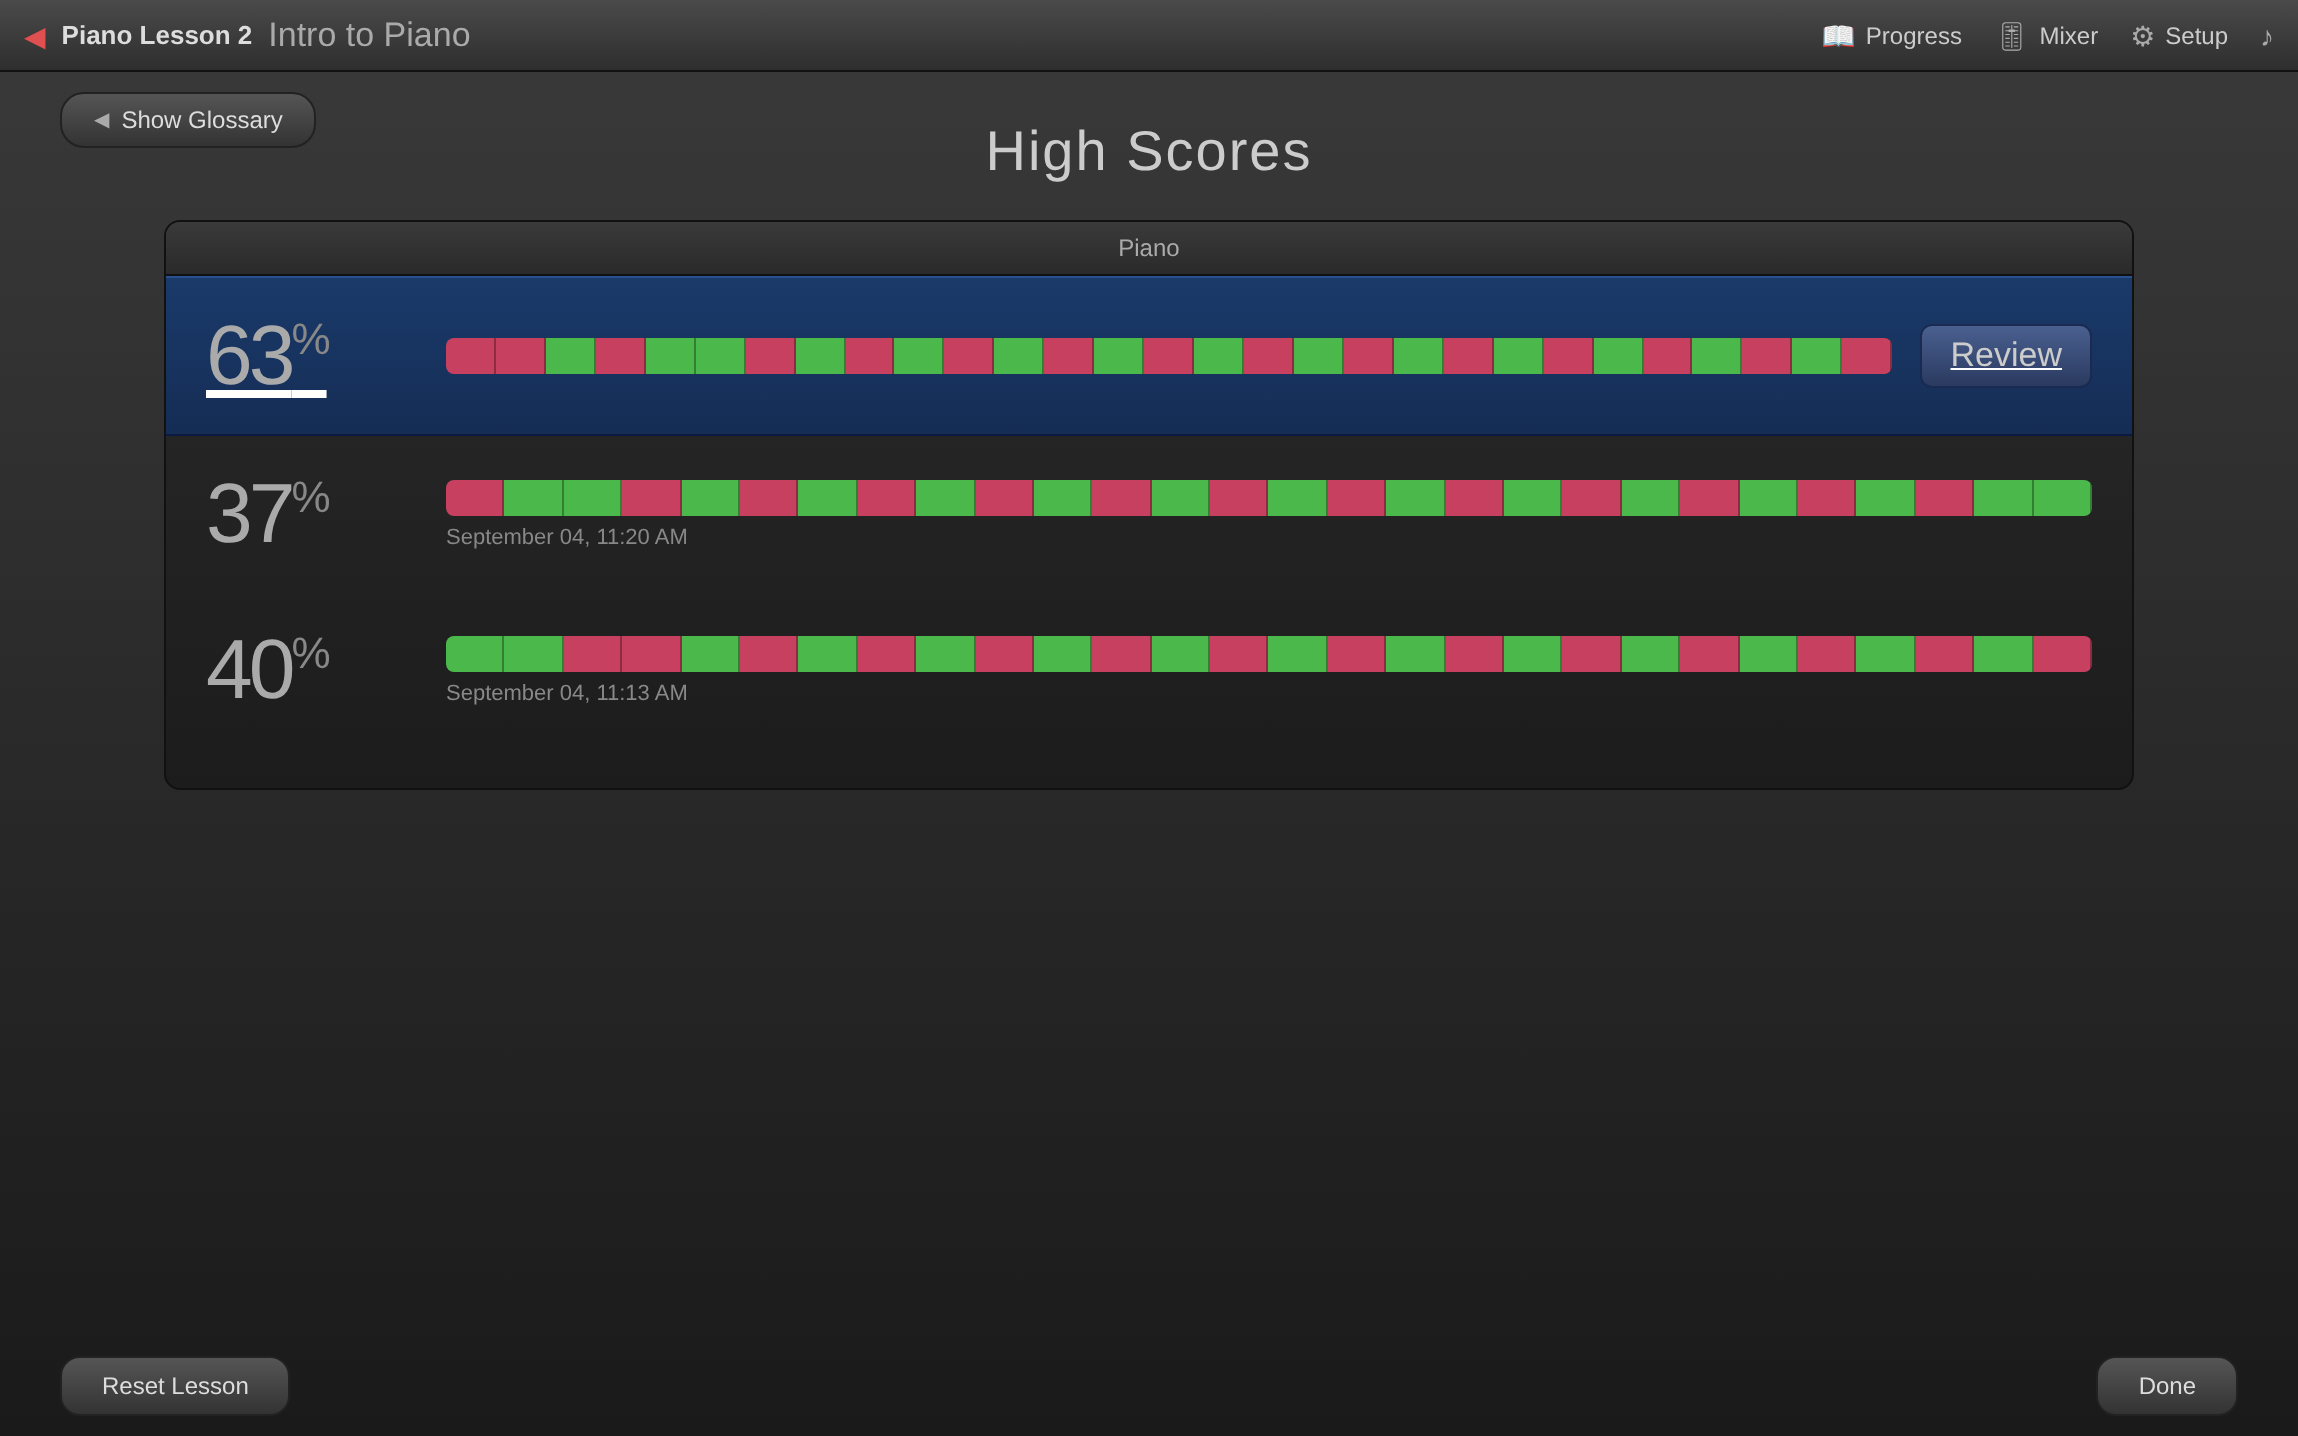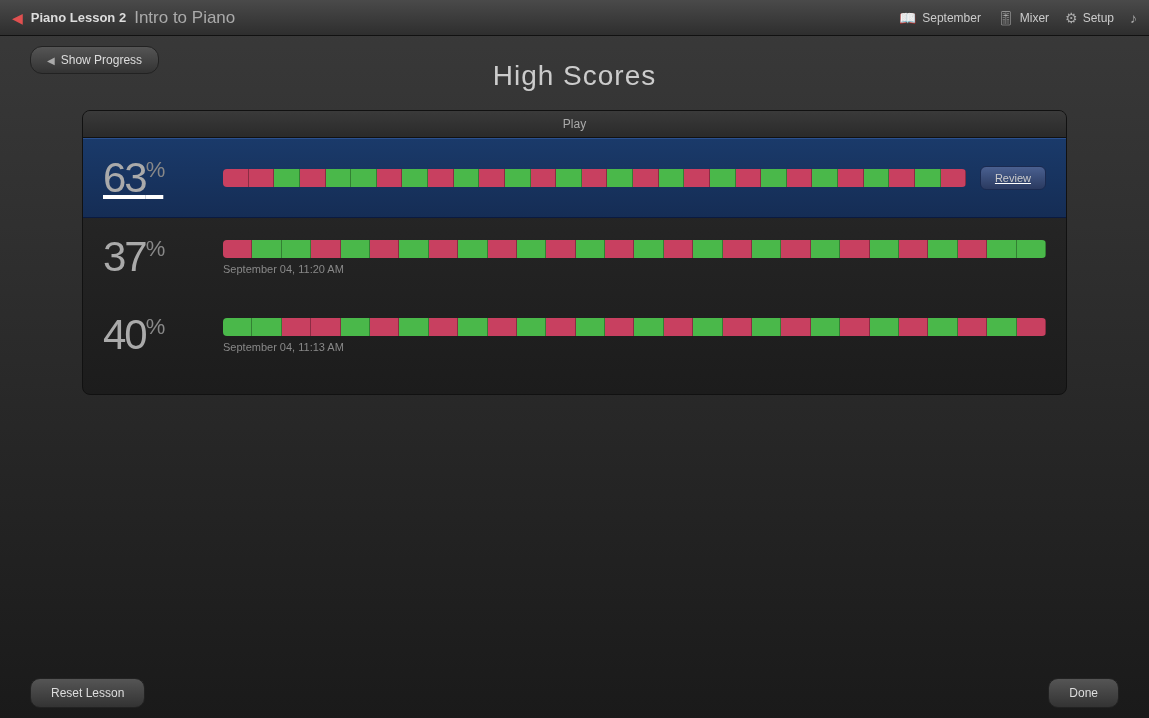--- a/index.html
+++ b/index.html
@@ -172,21 +172,21 @@
       margin-top: 5px;
     }
 
     .review-btn {
       margin-left: 14px;
       background: linear-gradient(180deg, #4a6090 0%, #2a3a60 100%);
       border: 1px solid #1a2a50;
       border-radius: 6px;
       padding: 5px 14px;
       color: #ccc;
-      font-size: 11px;
+      font-size: 17px;
       cursor: pointer;
       white-space: nowrap;
     }
 
     
     .bottom-bar {
       position: absolute;
       bottom: 0;
       left: 0;
       right: 0;
@@ -212,43 +212,43 @@
 
 <div class="title-bar">
   <div class="title-bar-left">
     <span class="back-arrow" style="font-size:14px; color:#e05050;">◀</span>
     <span class="lesson-title">Piano Lesson 2</span>
     <span class="lesson-subtitle">Intro to Piano</span>
   </div>
   <div class="title-bar-right">
     <div class="nav-item">
       <span class="nav-icon">📖</span>
-      <span>September</span>
+      <span>Progress</span>
     </div>
     <div class="nav-item">
       <span class="nav-icon">🎚</span>
       <span>Mixer</span>
     </div>
     <div class="nav-item">
       <span class="nav-icon">⚙</span>
       <span>Setup</span>
     </div>
     <div class="nav-item">
       <span class="nav-icon">♪</span>
     </div>
   </div>
 </div>
 
 <div class="main-content">
-  <button class="show-progress-btn">Show Progress</button>
+  <button class="show-progress-btn">Show Glossary</button>
 
   <h1 class="page-title">High Scores</h1>
 
   <div class="scores-container">
-    <div class="scores-tab-header">Play</div>
+    <div class="scores-tab-header">Piano</div>
 
     <div class="score-row highlighted">
       <div class="score-percent">
         <span>63</span><sup>%</sup>
       </div>
       <div class="score-bar-section">
         <div class="progress-bar" id="bar0">
             <div class="bar-segment" style="background-color: rgb(200, 64, 96); flex: 1 1 0%; border-right: 1px solid rgba(0, 0, 0, 0.3);"></div>
             <div class="bar-segment" style="background-color: rgb(200, 64, 96); flex: 1 1 0%; border-right: 1px solid rgba(0, 0, 0, 0.3);"></div>
             <div class="bar-segment" style="background-color: rgb(74, 184, 74); flex: 1 1 0%; border-right: 1px solid rgba(0, 0, 0, 0.3);"></div>

